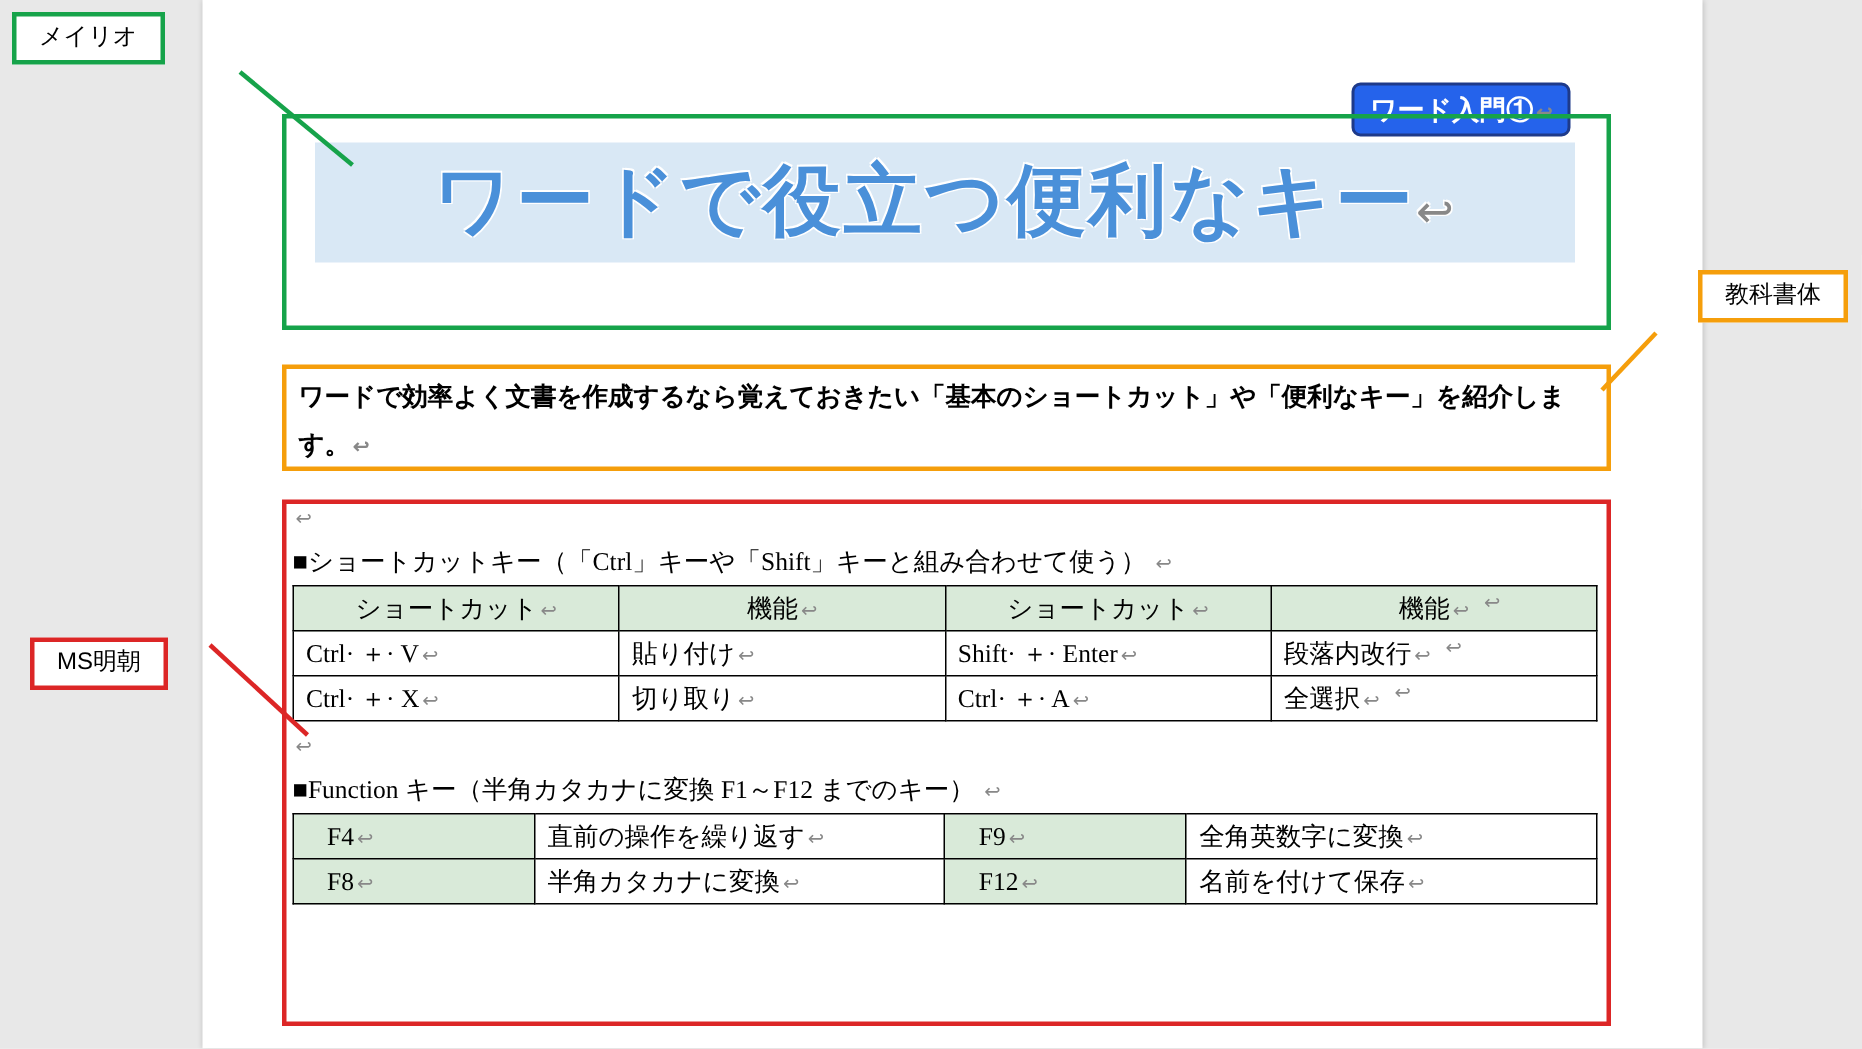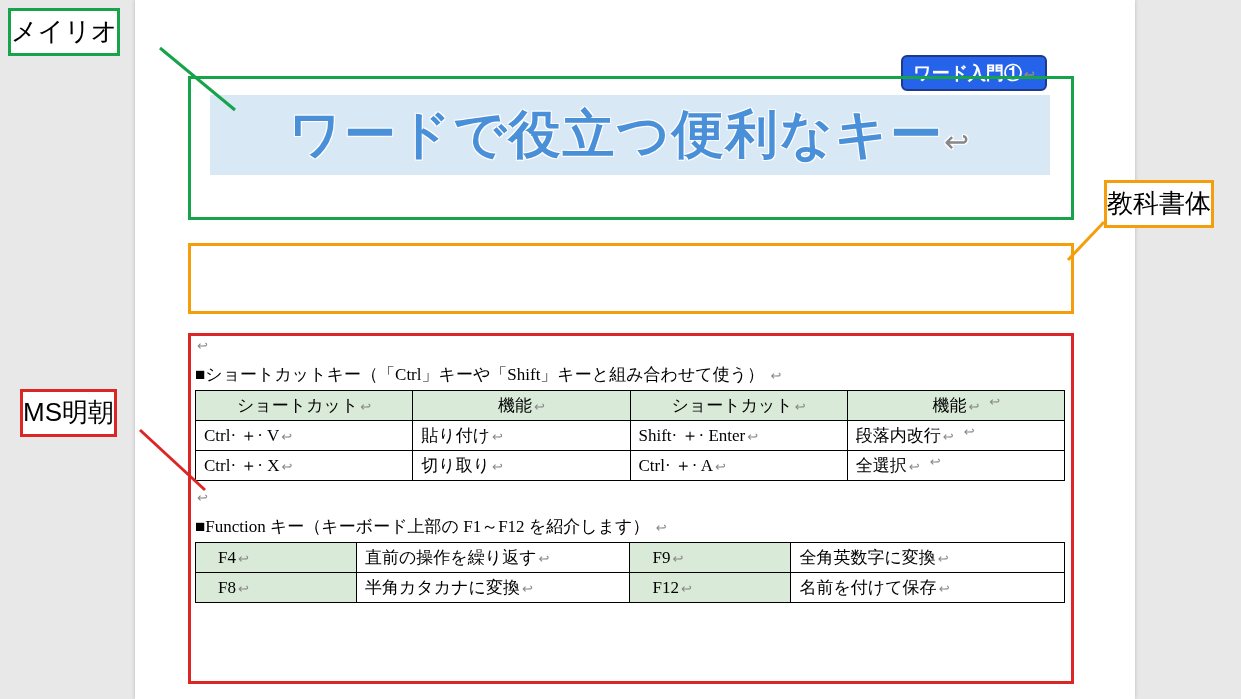--- a/index.html
+++ b/index.html
@@ -1,24 +1,24 @@
 <!DOCTYPE html>
 <html><head>
 <meta charset="utf-8">
 <style>
   html,body{margin:0;padding:0;background:#e8e8e8;font-family:"MS Mincho","Yu Mincho",serif;}
   .stage{position:relative;width:1241px;height:699px;margin:0 auto;background:#e8e8e8;}
   .page{position:absolute;left:135px;top:0;width:1000px;height:699px;background:#fff;box-shadow:0 0 4px rgba(0,0,0,.2);}
   .inner{position:absolute;left:60px;top:45px;width:870px;}
 
   
-  .callout{position:absolute;background:#fff;border:3px solid;padding:4px 0;font-family:"Meiryo","Yu Gothic",sans-serif;font-size:26px;line-height:1.3;white-space:nowrap;}
+  .callout{position:absolute;background:#fff;border:3px solid;padding:4px 15px;font-family:"Meiryo","Yu Gothic",sans-serif;font-size:16px;line-height:1.3;white-space:nowrap;}
   .callout.green{border-color:#16a34a;}
-  .callout.orange{border-color:#f59e0b;}
-  .callout.red{border-color:#dc2626;}
+  .callout.orange{border-color:#f59e0b;margin-left:28px;}
+  .callout.red{border-color:#dc2626;margin-top:36px;}
 
   
   .frame{position:absolute;border:3px solid;pointer-events:none;}
   .frame.green{border-color:#16a34a;}
   .frame.orange{border-color:#f59e0b;}
   .frame.red{border-color:#dc2626;}
 
   
   svg.leaders{position:absolute;left:0;top:0;width:1241px;height:699px;pointer-events:none;}
 
@@ -50,20 +50,23 @@
 
   <div class="page">
     <div class="inner">
 
       <div style="position:relative;height:150px;">
         <div class="badge"><span>ワード入門①</span><span class="pmark">↩</span></div>
         <div class="title-bg"></div>
         <div class="title-text"><span>ワードで役立つ便利なキー</span><span class="big-ret">↩</span></div>
       </div>
 
+      <div class="intro">
+        <span>ワードで効率よく文書を作成するなら覚えておきたい「基本のショートカット」や「便利なキー」を紹介します。</span><span class="pmark">↩</span>
+      </div>
 
       <div class="body">
         <span class="pmark">↩</span>
         <div class="section-h"><span>■ショートカットキー（「Ctrl」キーや「Shift」キーと組み合わせて使う）</span> <span class="pmark">↩</span></div>
         <table class="kbd">
           <tbody>
               <tr>
             <th class="hdr" style="width:25%"><span>ショートカット</span><span class="pmark">↩</span></th>
             <th class="hdr" style="width:25%"><span>機能</span><span class="pmark">↩</span></th>
             <th class="hdr" style="width:25%"><span>ショートカット</span><span class="pmark">↩</span></th>
@@ -78,21 +81,21 @@
           <tr>
                 <td><span>Ctrl· ＋· X</span><span class="pmark">↩</span></td>
                 <td><span>切り取り</span><span class="pmark">↩</span></td>
                 <td><span>Ctrl· ＋· A</span><span class="pmark">↩</span></td>
                 <td><span>全選択</span><span class="pmark">↩</span><span class="tmark" style="position:absolute;margin-left:10px;">↩</span></td>
               </tr>
         </tbody>
           </table>
         <span class="pmark">↩</span>
 
-        <div class="section-h"><span>■Function キー（キーボード上部の F1～F12 を紹介します）</span> <span class="pmark">↩</span></div>
+        <div class="section-h"><span>■Function キー（半角カタカナに変換 F1～F12 までのキー）</span> <span class="pmark">↩</span></div>
         <table class="kbd">
           <tbody>
               <tr>
                 <td class="keycol" style="width:17%"><span>F4</span><span class="pmark">↩</span></td>
                 <td style="width:33%"><span>直前の操作を繰り返す</span><span class="pmark">↩</span></td>
                 <td class="keycol" style="width:17%"><span>F9</span><span class="pmark">↩</span></td>
                 <td style="width:33%"><span>全角英数字に変換</span><span class="pmark">↩</span></td>
               </tr>
           <tr>
                 <td class="keycol"><span>F8</span><span class="pmark">↩</span></td>

